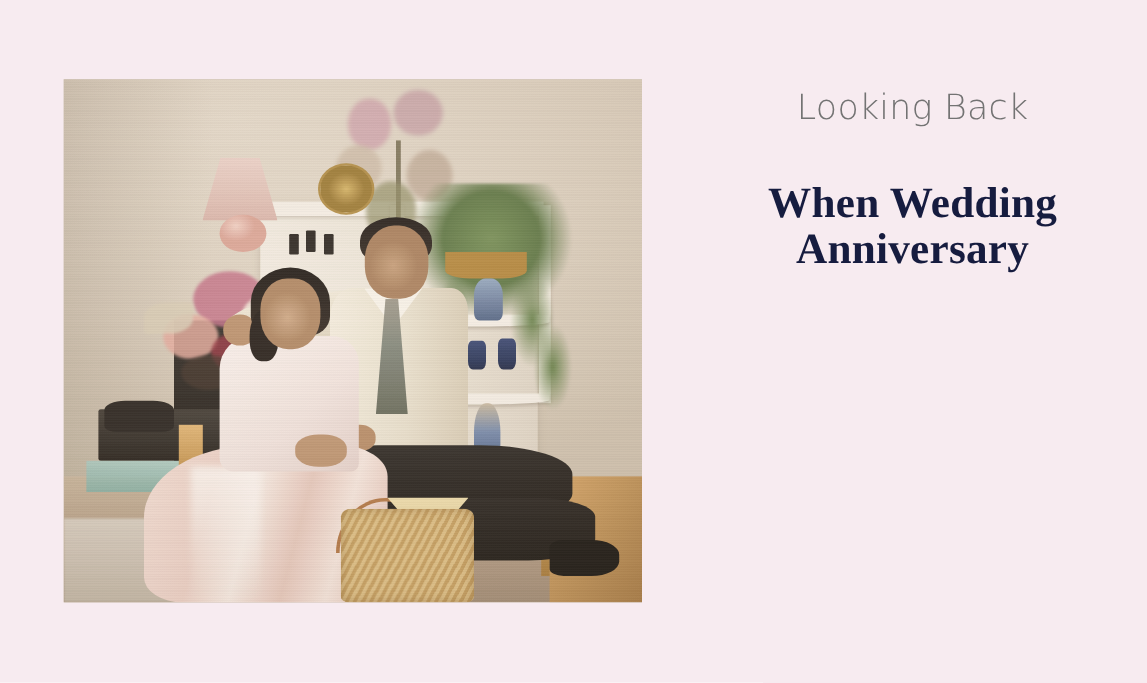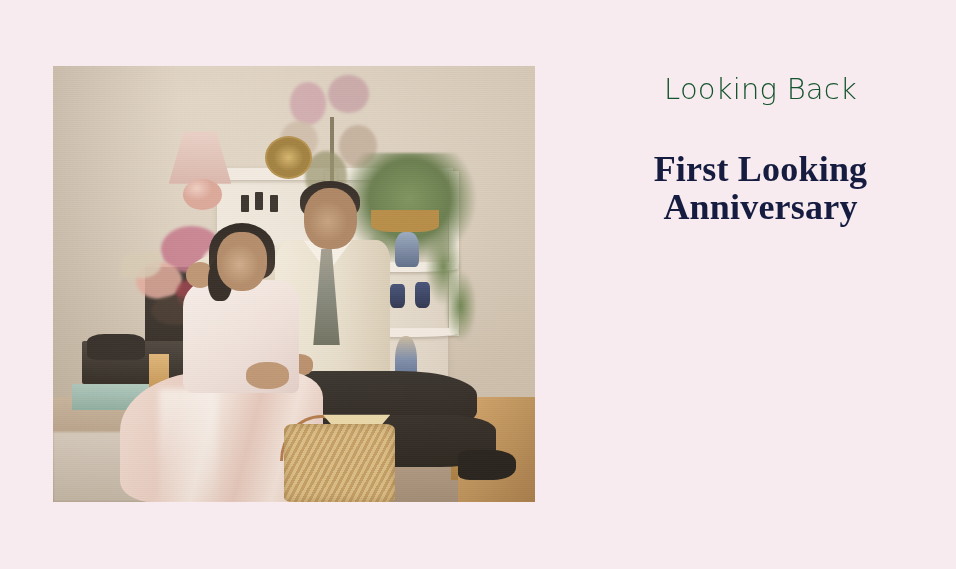--- a/index.html
+++ b/index.html
@@ -427,21 +427,21 @@
   }
   .eyebrow {
     position: absolute;
     left: 0; top: 72px;
     width: 391px;
     text-align: center;
     font-family: "DejaVu Sans", sans-serif;
     font-weight: 300;
     font-size: 29px;
     letter-spacing: 0.2px;
-    color: #14532d;
+    color: #737373;
     white-space: nowrap;
   }
   .headline {
     position: absolute;
     left: 0; top: 126px;
     width: 391px;
     text-align: center;
     font-family: "Liberation Serif", "DejaVu Serif", serif;
     font-weight: 700;
     font-size: 36px;
@@ -576,18 +576,18 @@
 
       <div class="warm-cast"></div>
       <div class="grain"></div>
     </div>
   </div>
 
   <div class="text-col">
 
     <div class="eyebrow">Looking Back</div>
 
-    <h1 class="headline" style="white-space: pre-line;">First Looking
+    <h1 class="headline" style="white-space: pre-line;">When Wedding
 Anniversary</h1>
 
 
   </div>
 </div>
 
 </body></html>

